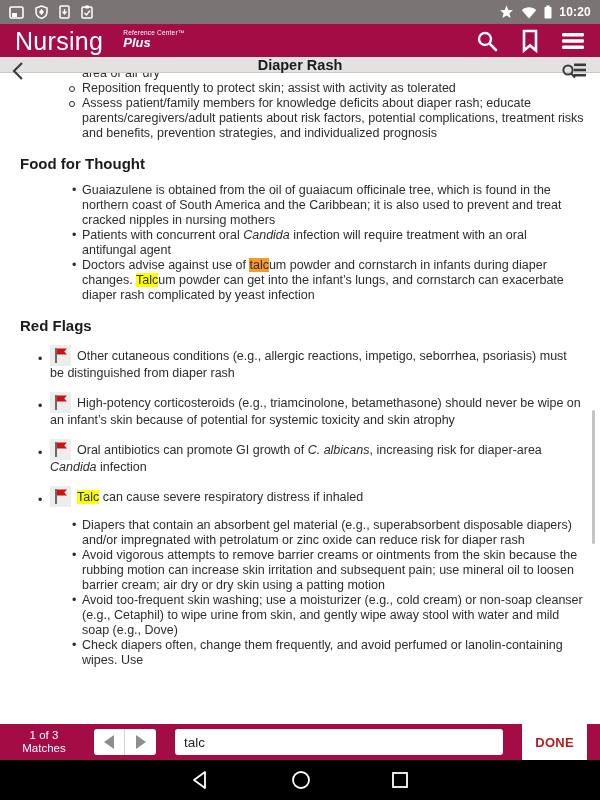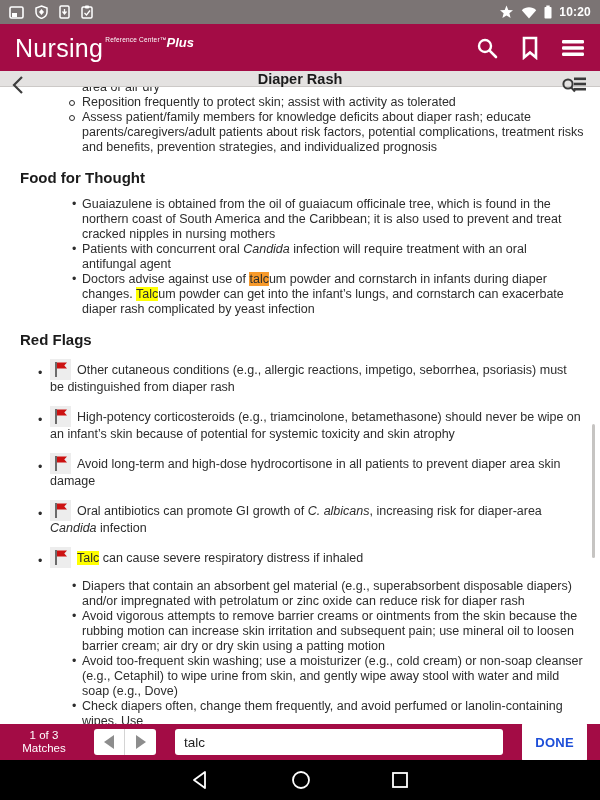--- a/index.html
+++ b/index.html
@@ -8,24 +8,24 @@
   .screen { position:relative; width:600px; height:800px; overflow:hidden; display:flex; flex-direction:column; background:#fff; }
 
   
   .status-bar { height:24px; background:#7b7474; display:flex; align-items:center; padding:0 9px; flex:0 0 auto; }
   .sb-left { display:flex; align-items:center; gap:11px; }
   .sb-right { margin-left:auto; display:flex; align-items:center; gap:7px; }
   .sb-time { color:#fff; font-size:12px; font-weight:bold; letter-spacing:0.2px; }
   .sb-icon svg { display:block; }
 
   
-  .app-header { height:47px; background:#a30c45; display:flex; align-items:center; padding:0 15px; flex:0 0 auto; }
+  .app-header { height:33px; background:#a30c45; display:flex; align-items:center; padding:0 15px; flex:0 0 auto; }
   .brand { display:flex; align-items:flex-start; color:#fff; }
   .brand-nursing { font-size:25px; font-weight:300; letter-spacing:0.3px; line-height:30px; }
-  .brand-stack { display:flex; flex-direction:row; margin-left:2px; margin-top:3px; }
+  .brand-stack { display:flex; flex-direction:column; margin-left:20px; margin-top:3px; }
   .brand-sup { font-size:6.5px; letter-spacing:0.2px; }
   .brand-plus { font-size:13px; font-style:italic; font-weight:bold; line-height:13px; }
   .hdr-icons { margin-left:auto; display:flex; align-items:center; gap:21px; }
   .hdr-icons svg { display:block; }
 
   
   .toolbar { height:16px; background:#e4e2e1; border-bottom:1px solid #ccc9c7; position:relative; display:flex; align-items:center; flex:0 0 auto; }
   .tb-back { position:absolute; left:11px; top:4px; }
   .tb-title { width:100%; text-align:center; font-size:14.5px; font-weight:bold; color:#1b1b1b; }
   .tb-find { position:absolute; right:13px; top:4px; }
@@ -50,21 +50,21 @@
 
   
   .find-bar { position:absolute; left:0; right:0; bottom:40px; height:36px; background:#a30c45; display:flex; align-items:center; padding:0 13px; gap:19px; }
   .match-count { color:#fff; font-size:11.5px; line-height:13px; text-align:center; min-width:62px; }
   .nav-group { background:#fff; border-radius:3px; height:26px; display:flex; align-items:center; }
   .nav-btn { width:31px; height:26px; display:flex; align-items:center; justify-content:center; }
   .nav-btn.prev { border-right:1px solid #d4d4d4; }
   .tri-left { width:0; height:0; border-top:7px solid transparent; border-bottom:7px solid transparent; border-right:10px solid #8d8d8d; }
   .tri-right { width:0; height:0; border-top:7px solid transparent; border-bottom:7px solid transparent; border-left:10px solid #8d8d8d; }
   .find-input { flex:1; background:#fff; border-radius:3px; height:26px; display:flex; align-items:center; padding-left:9px; font-size:13.5px; color:#222; }
-  .done-btn { background:#fff; border-radius:3px; height:40px; display:flex; align-items:center; padding:0 13px; color:#1d4ed8; font-weight:bold; font-size:13px; letter-spacing:0.3px; }
+  .done-btn { background:#fff; border-radius:3px; height:40px; display:flex; align-items:center; padding:0 13px; color:#b91c1c; font-weight:bold; font-size:13px; letter-spacing:0.3px; }
 
   
   .nav-bar { position:absolute; left:0; right:0; bottom:0; height:40px; background:#000; }
   .nav-ico { position:absolute; top:10px; }
   .nav-back { left:191px; }
   .nav-home { left:291px; }
   .nav-recents { left:391px; }
 </style>
 </head>
 <body>
@@ -195,26 +195,20 @@
       <div class="rf">
         <span class="flag"><svg width="15" height="17" viewBox="0 0 15 17">
               <line x1="3" y1="1" x2="3" y2="16" stroke="#4a4a4a" stroke-width="1.6"></line>
               <path d="M4 1.5 H14 L11.3 4.5 L14 7.5 H4 Z" fill="#cc1111"></path>
             </svg></span><span>High-potency corticosteroids (e.g., triamcinolone, betamethasone) should never be wipe on an infant’s skin because of potential for systemic toxicity and skin atrophy</span>
       </div>
       <div class="rf">
         <span class="flag"><svg width="15" height="17" viewBox="0 0 15 17">
               <line x1="3" y1="1" x2="3" y2="16" stroke="#4a4a4a" stroke-width="1.6"></line>
               <path d="M4 1.5 H14 L11.3 4.5 L14 7.5 H4 Z" fill="#cc1111"></path>
-            </svg></span><span>Avoid long-term and high-dose hydrocortisone in all patients to prevent diaper area skin damage</span>
-      </div>
-      <div class="rf">
-        <span class="flag"><svg width="15" height="17" viewBox="0 0 15 17">
-              <line x1="3" y1="1" x2="3" y2="16" stroke="#4a4a4a" stroke-width="1.6"></line>
-              <path d="M4 1.5 H14 L11.3 4.5 L14 7.5 H4 Z" fill="#cc1111"></path>
             </svg></span><span>Oral antibiotics can promote GI growth of </span><em>C. albicans</em><span>, increasing risk for diaper-area </span><em>Candida</em><span> infection</span>
       </div>
       <div class="rf">
         <span class="flag"><svg width="15" height="17" viewBox="0 0 15 17">
               <line x1="3" y1="1" x2="3" y2="16" stroke="#4a4a4a" stroke-width="1.6"></line>
               <path d="M4 1.5 H14 L11.3 4.5 L14 7.5 H4 Z" fill="#cc1111"></path>
             </svg></span><span class="hl">Talc</span><span> can cause severe respiratory distress if inhaled</span>
       </div>
 
       <div class="b1"><span>Diapers that contain an absorbent gel material (e.g., superabsorbent disposable diapers) and/or impregnated with petrolatum or zinc oxide can reduce risk for diaper rash</span></div>

